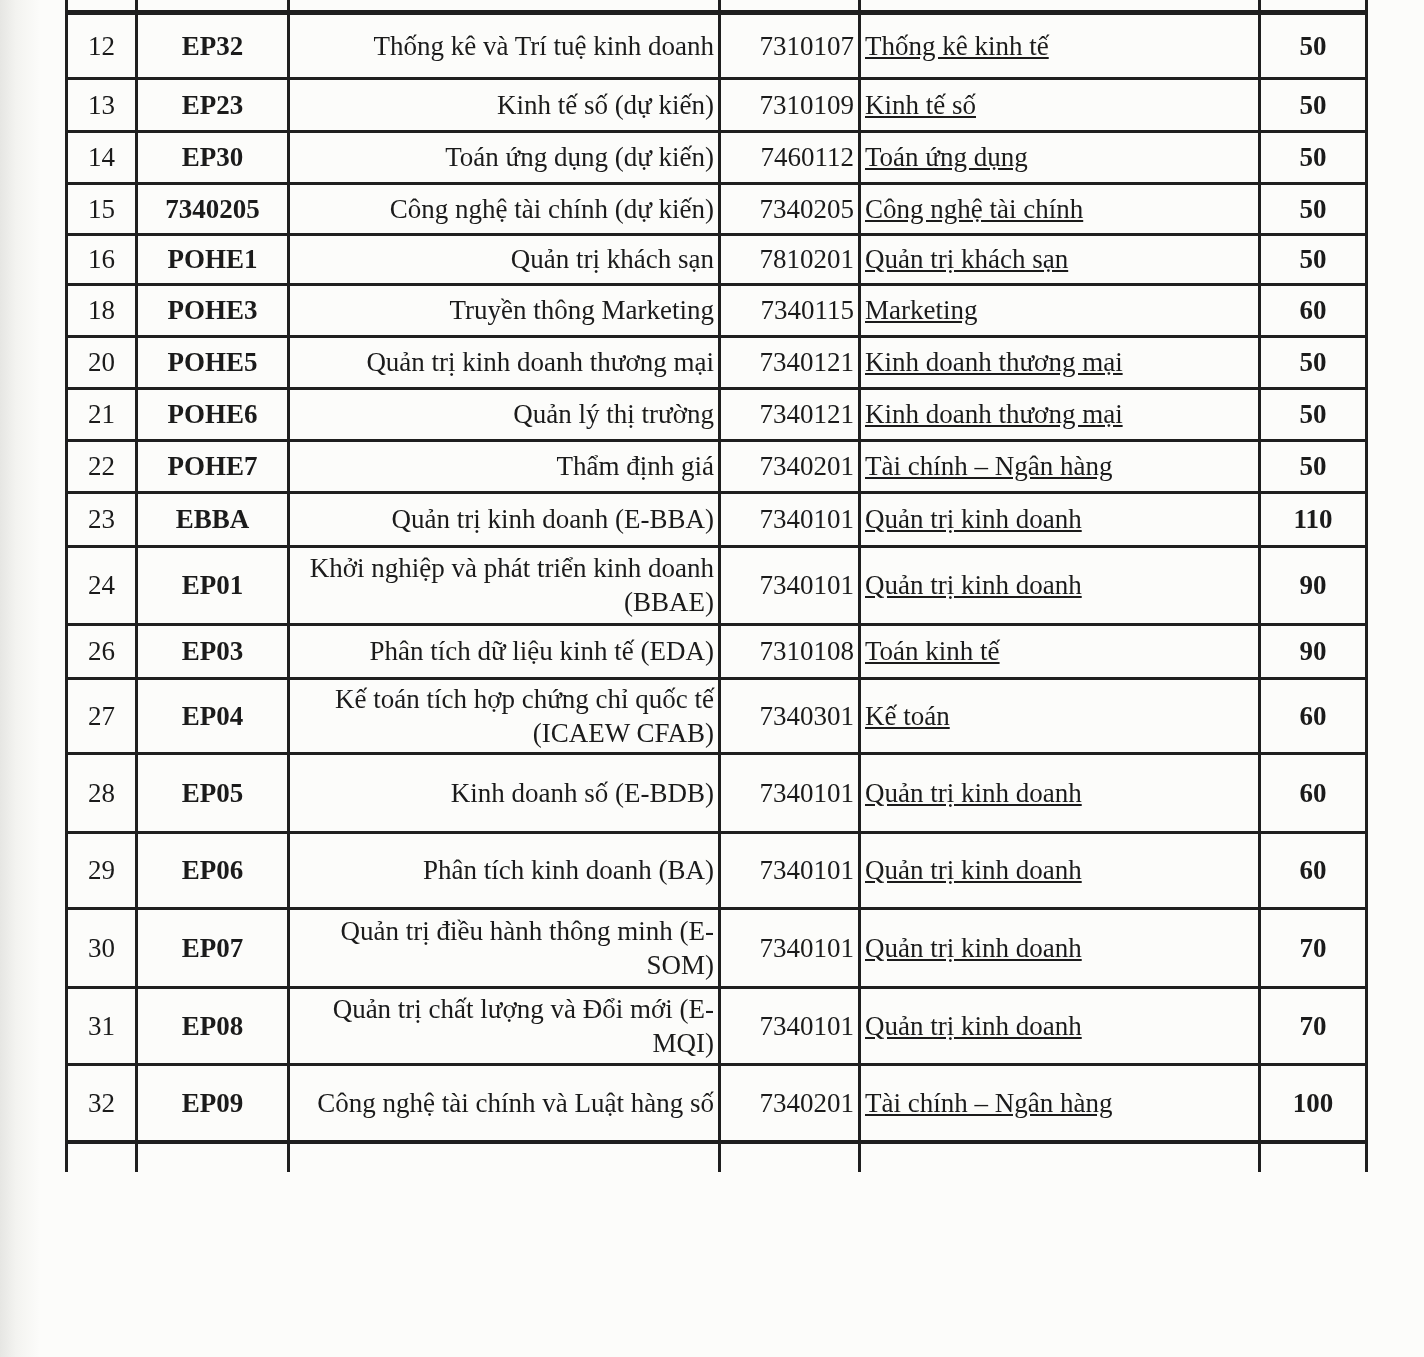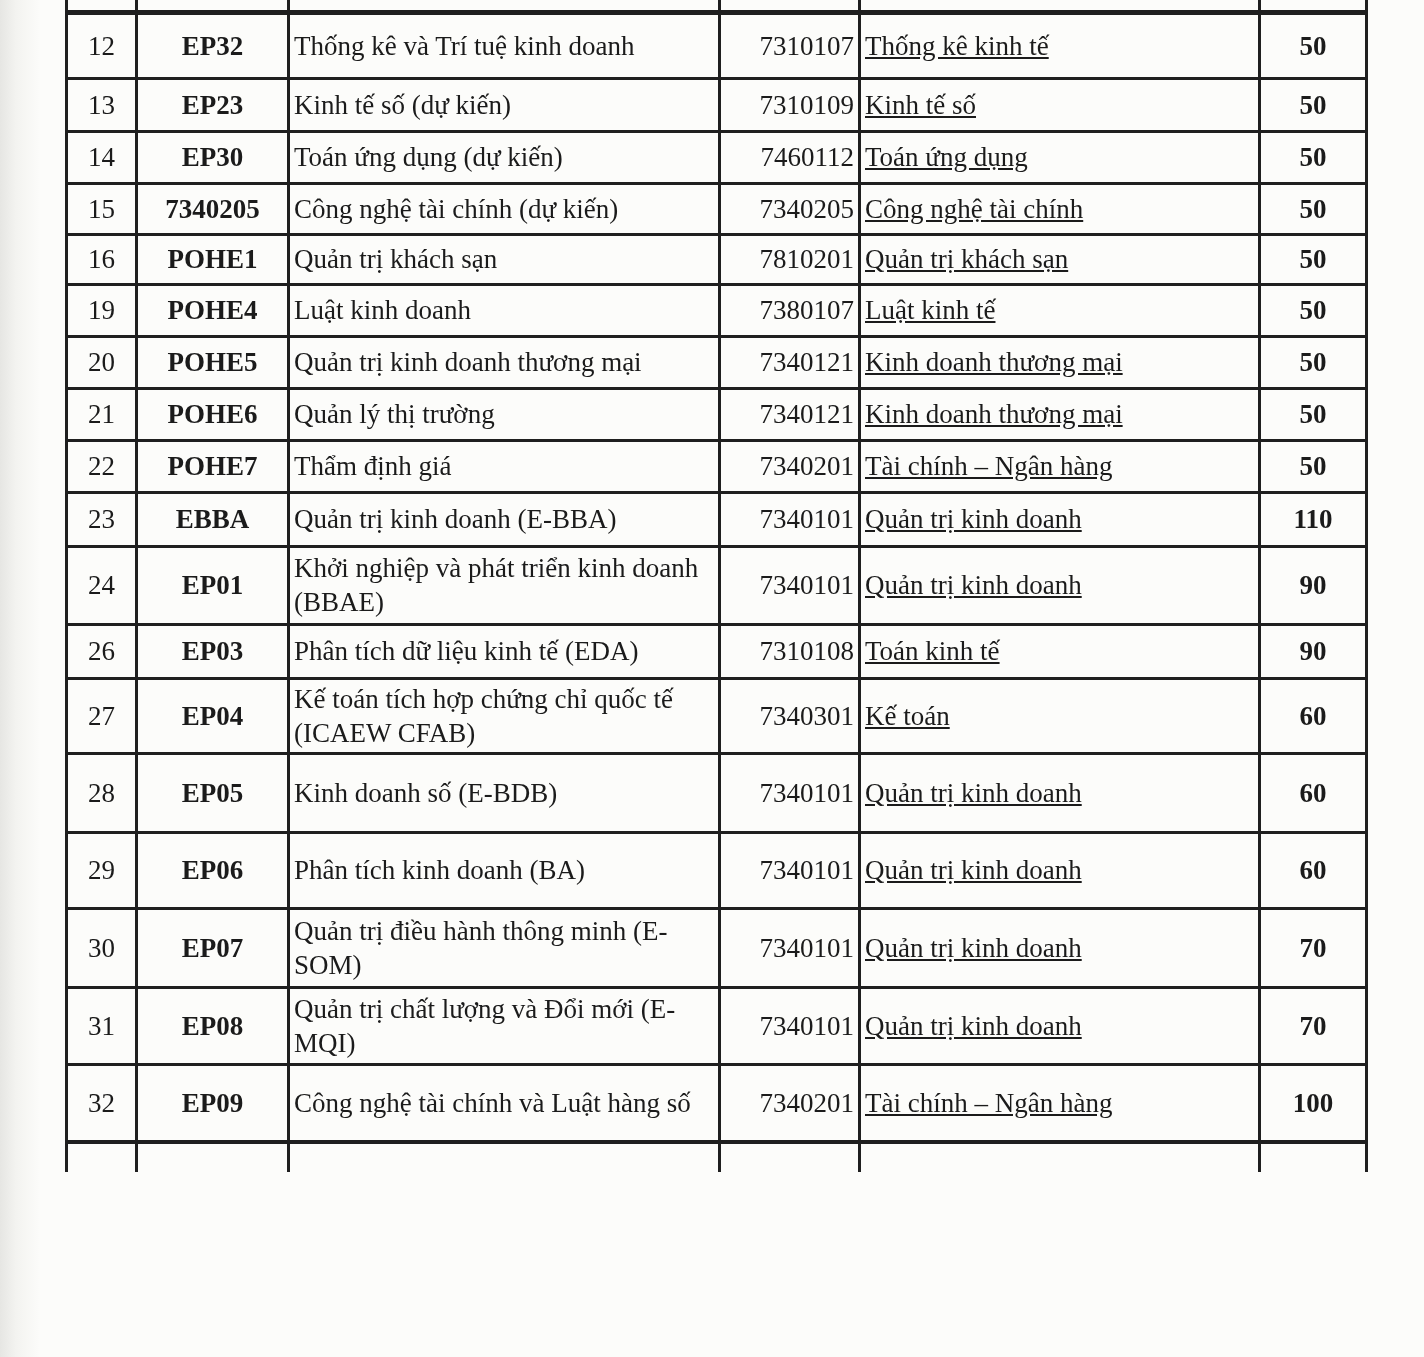--- a/index.html
+++ b/index.html
@@ -22,21 +22,21 @@
   table.admissions td{
     border:3px solid #1f1f1f;
     vertical-align:middle;
     padding:2px 4px;
     overflow:hidden;
     background:#fcfcfa;
   }
   
   td.c1{text-align:center;}
   td.c2{text-align:center;font-weight:bold;}
-  td.c3{text-align:left;padding:3px 8px 3px 11px;}
+  td.c3{text-align:right;padding:3px 8px 3px 11px;}
   td.c4{text-align:right;}
   td.c5{text-align:left;padding:3px 18px 3px 14px;text-decoration:underline;}
   td.c6{text-align:center;font-weight:bold;}
   
   tr.sliver-top td{border-top:none;}
   tr.thick-top td{border-top-width:5px;}
   tr.sliver-bottom td{border-bottom:none;border-top-width:4px;}
 </style>
 </head>
 <body>
@@ -102,29 +102,29 @@
     <tr style="height:50px">
       <td class="c1">16</td>
       <td class="c2">POHE1</td>
       <td class="c3">Quản trị khách sạn</td>
       <td class="c4">7810201</td>
       <td class="c5">Quản trị khách sạn</td>
       <td class="c6">50</td>
     </tr>
 
 
-
-    <tr style="height:52px">
-      <td class="c1">19</td>
-      <td class="c2">POHE4</td>
-      <td class="c3">Luật kinh doanh</td>
-      <td class="c4">7380107</td>
-      <td class="c5">Luật kinh tế</td>
-      <td class="c6">50</td>
-    </tr>
+    <tr style="height:52px">
+      <td class="c1">18</td>
+      <td class="c2">POHE3</td>
+      <td class="c3">Truyền thông Marketing</td>
+      <td class="c4">7340115</td>
+      <td class="c5">Marketing</td>
+      <td class="c6">60</td>
+    </tr>
+
 
     <tr style="height:52px">
       <td class="c1">20</td>
       <td class="c2">POHE5</td>
       <td class="c3">Quản trị kinh doanh thương mại</td>
       <td class="c4">7340121</td>
       <td class="c5">Kinh doanh thương mại</td>
       <td class="c6">50</td>
     </tr>
 

